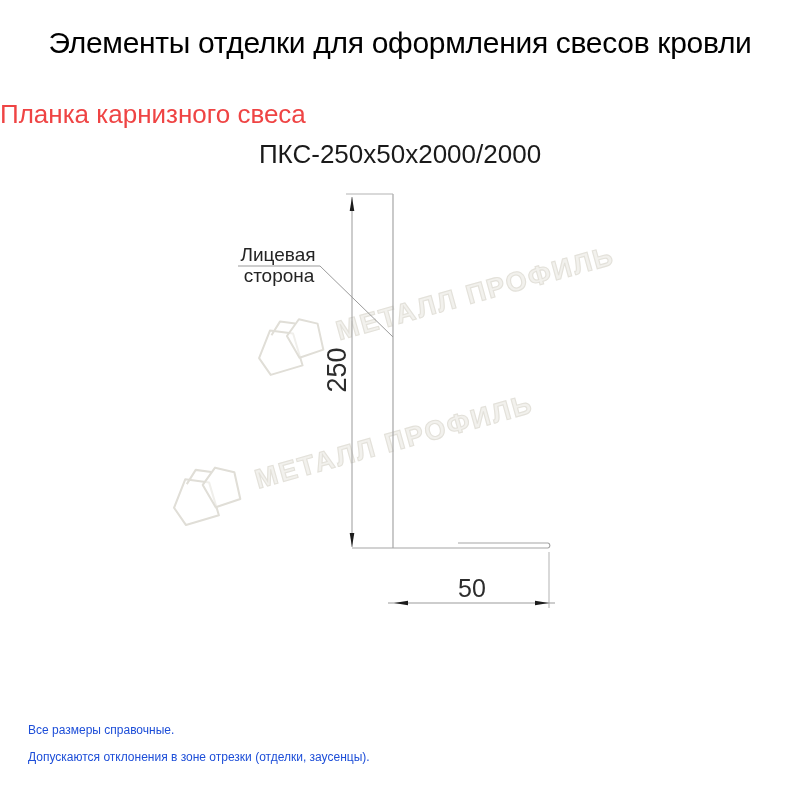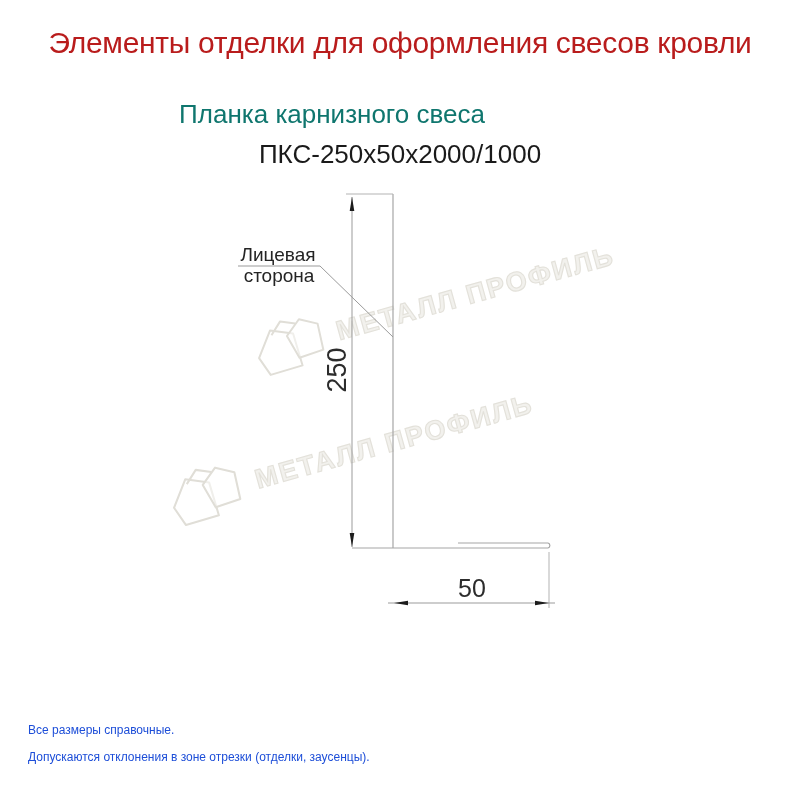--- a/index.html
+++ b/index.html
@@ -15,31 +15,30 @@
   }
   .doc-title {
     position: absolute;
     top: 26px;
     left: 0;
     width: 800px;
     text-align: center;
     font-size: 30px;
     font-weight: 400;
     letter-spacing: -0.3px;
-    color: #b91c1c;
+    color: #000000;
   }
   .product-name {
     position: absolute;
     top: 99px;
     left: 0;
     width: 664px;
-    text-align: center;
     font-size: 26px;
     font-weight: 400;
-    color: #0f766e;
+    color: #ef4444;
   }
   .product-code {
     position: absolute;
     top: 139px;
     left: 0;
     width: 800px;
     text-align: center;
     font-size: 26px;
     font-weight: 400;
     color: #1a1a1a;
@@ -112,21 +111,21 @@
         <path d="M6 34 L27 13 L47 25 L43 58 L10 54 Z" transform="rotate(-8 26 36)"></path>
         <path d="M40 20 L58 10 L73 22 L67 48 L42 45 Z" transform="rotate(-10 56 29)"></path>
         <path d="M24 18 L36 7 L50 13" fill="none"></path>
       </g>
     </svg>
     <span class="wm-text">МЕТАЛЛ ПРОФИЛЬ</span>
   </div>
 
   <div class="doc-title">Элементы отделки для оформления свесов кровли</div>
   <div class="product-name">Планка карнизного свеса</div>
-  <div class="product-code">ПКС-250х50х2000/1000</div>
+  <div class="product-code">ПКС-250х50х2000/2000</div>
 
   <svg class="drawing-svg" viewBox="0 0 800 800">
 
     <path class="outline" d="M393 194 L393 548"></path>
 
     <path class="outline" d="M458 543 L548 543 A2.6 2.6 0 0 1 548 548 L352 548"></path>
 
     <path class="extline" d="M346 194 L393 194"></path>
     <path class="dimline" d="M352 197 L352 547"></path>
     <polygon class="arrow" points="352,197 349.7,211 354.3,211"></polygon>

